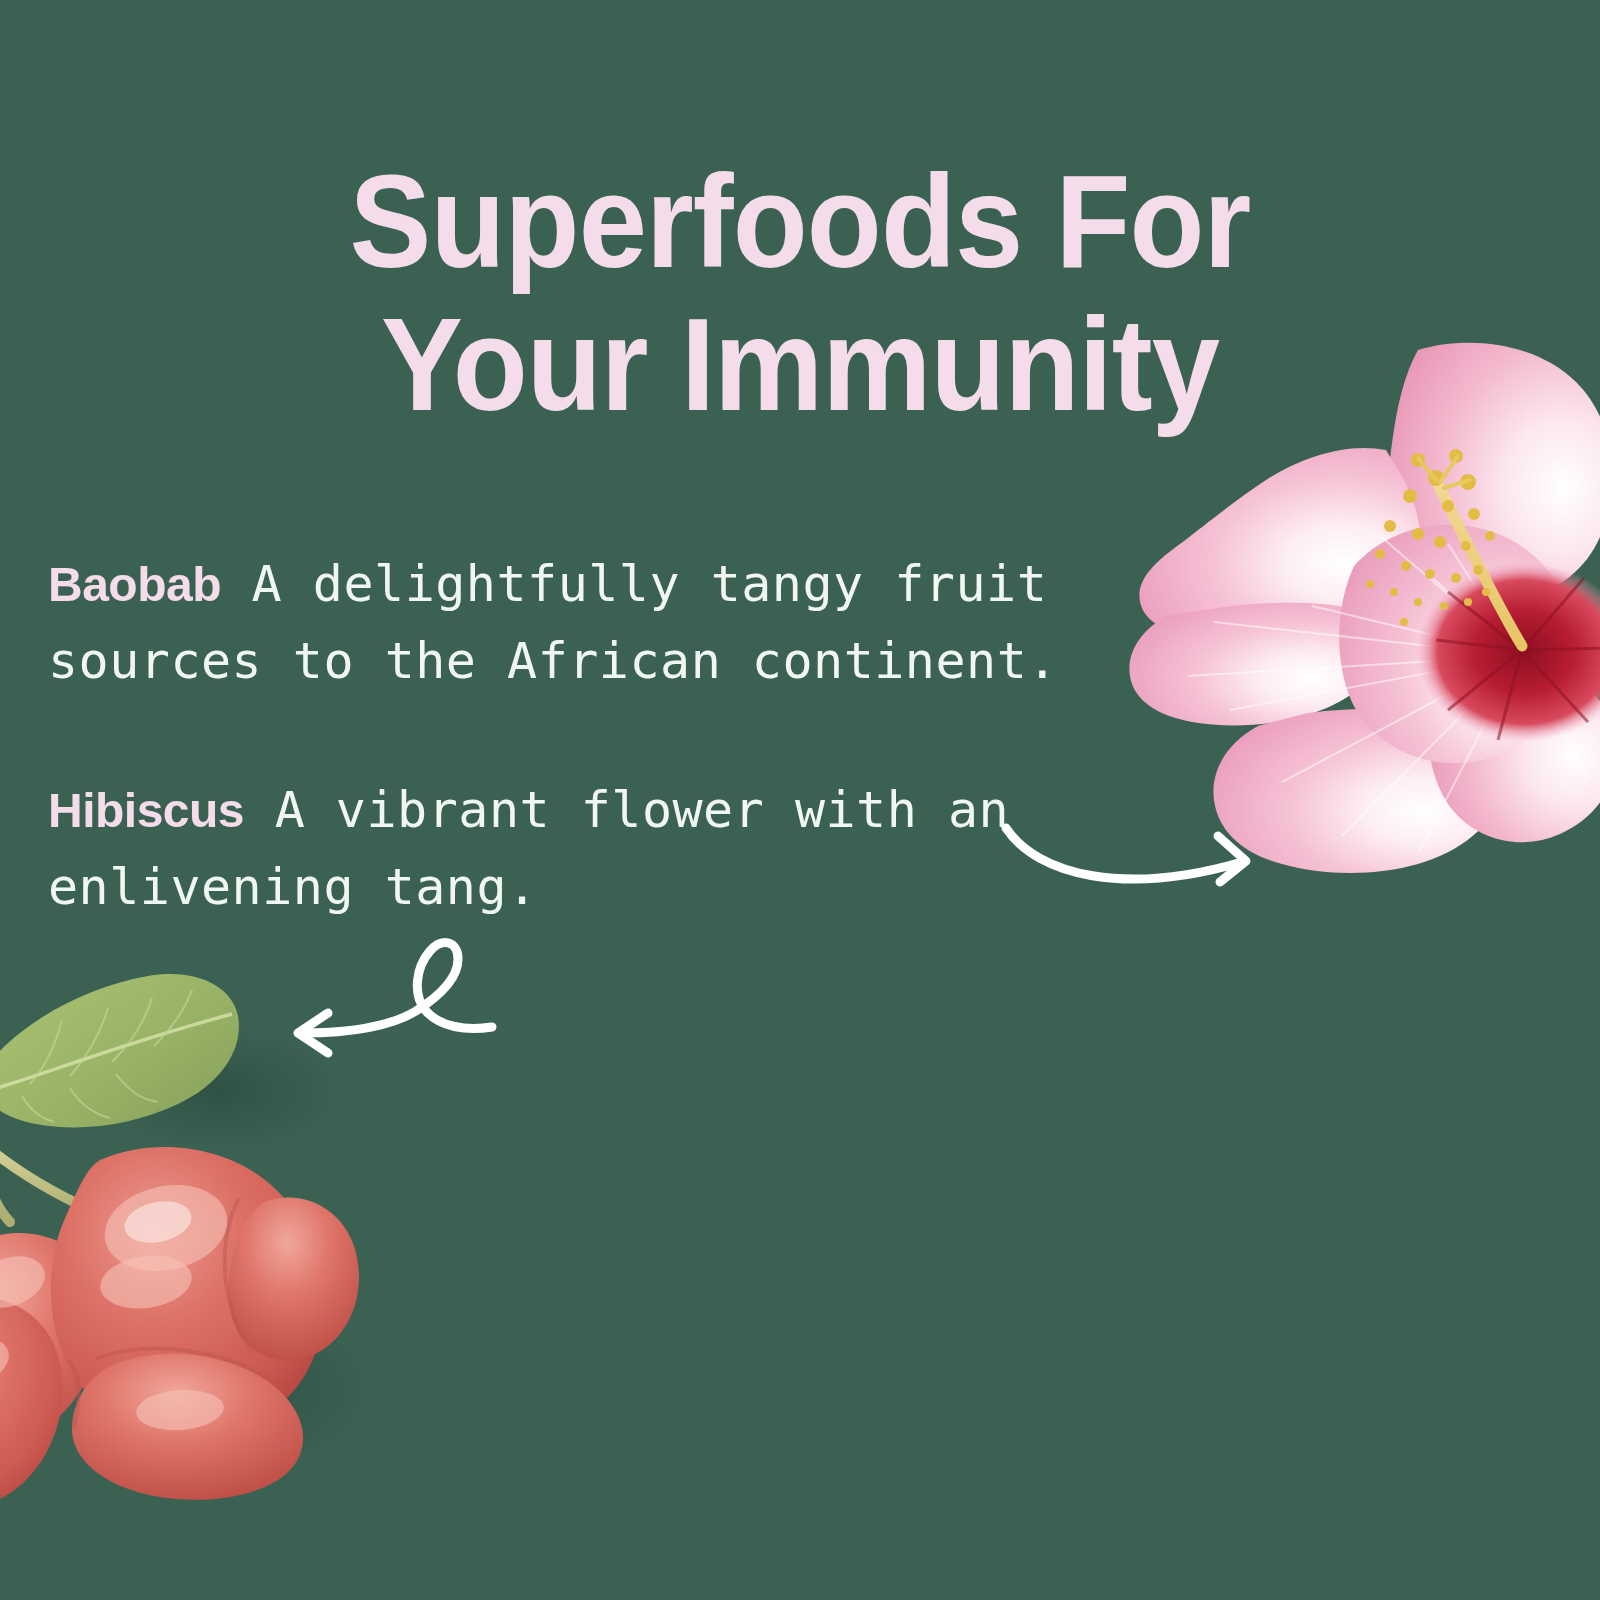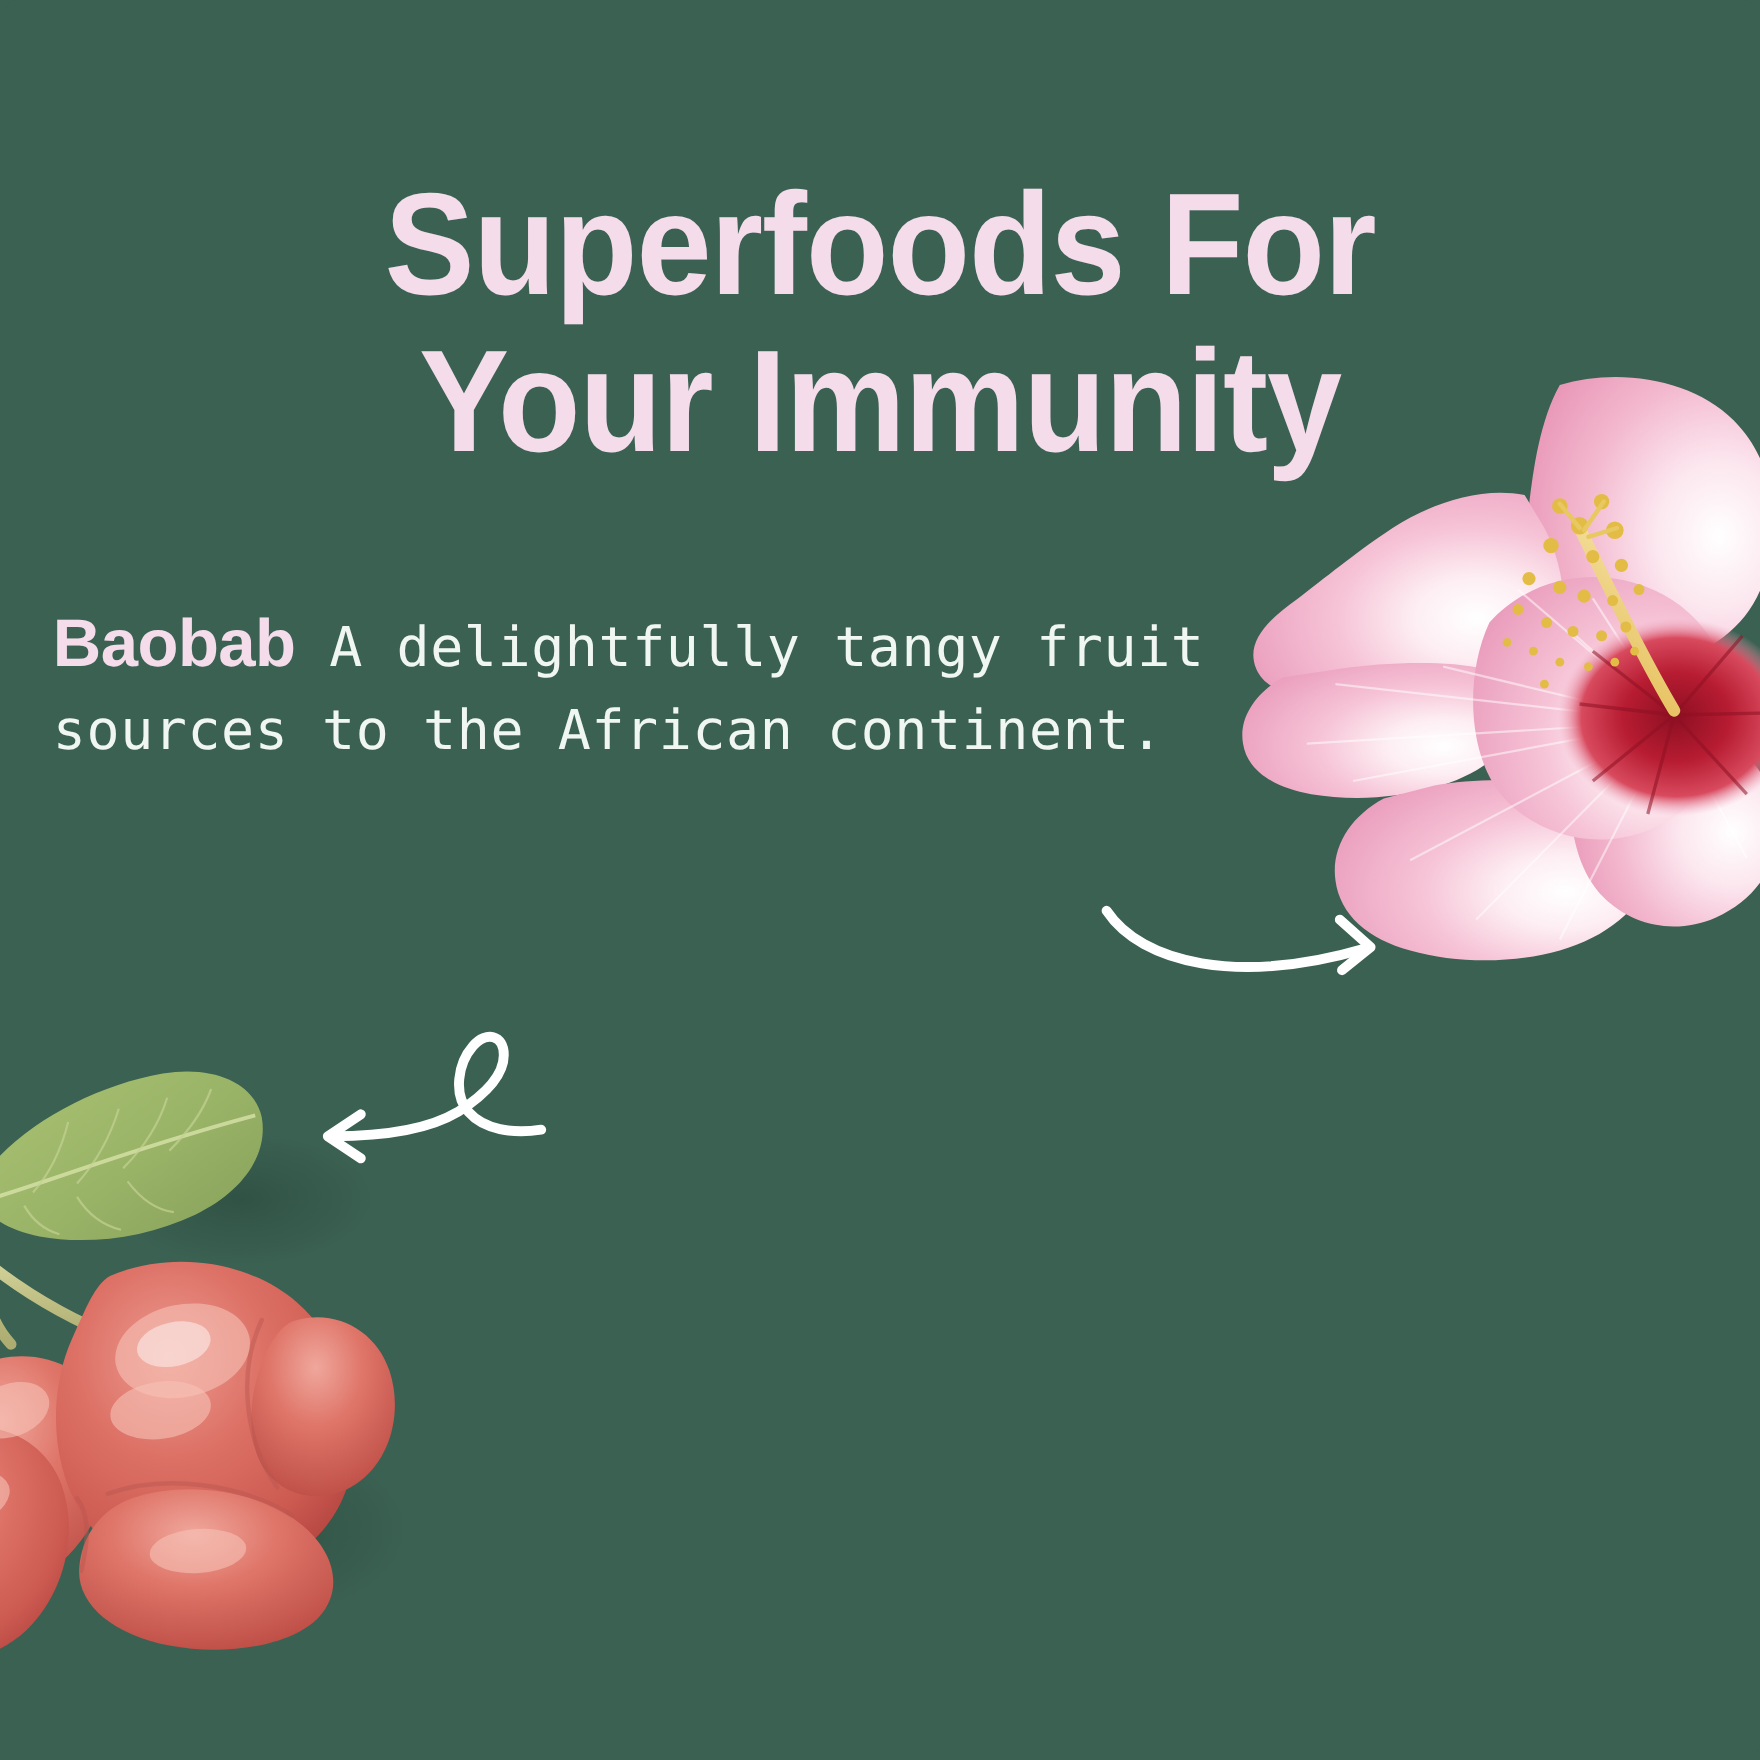--- a/index.html
+++ b/index.html
@@ -48,21 +48,21 @@
     color: #f0f6f1;
     font-family: "DejaVu Sans Mono", "Liberation Mono", monospace;
     font-size: 50px;
     line-height: 76px;
     letter-spacing: 0.5px;
   }
   .entry .term {
     color: #f4dcea;
     font-family: "Liberation Sans Narrow", "Liberation Sans", sans-serif;
     font-weight: bold;
-    font-size: 61px;
+    font-size: 48px;
     letter-spacing: -0.5px;
   }
   #entry-baobab {
     left: 48px;
     top: 496px;
     width: 1180px;
   }
   #entry-hibiscus {
     left: 48px;
     top: 722px;
@@ -333,15 +333,16 @@
 
   <svg id="arrow-to-cherry" class="arrow-svg" width="270" height="145" viewBox="0 0 270 145">
     <path class="arrow-stroke" d="M222 112 C196 116 170 112 156 96 C142 80 146 52 160 36
              C172 22 188 26 188 44 C188 64 168 82 146 96
              C116 114 72 118 32 118"></path>
     <path class="arrow-stroke" d="M58 98 L28 118 L58 138"></path>
   </svg>
 
   <p class="entry" id="entry-baobab"><span class="term">Baobab</span><span> A delightfully tangy fruit sources to the African continent.</span></p>
 
+  <p class="entry" id="entry-hibiscus"><span class="term">Hibiscus</span><span> A vibrant flower with an enlivening tang.</span></p>
 
 
 </div>
 
 </body></html>

